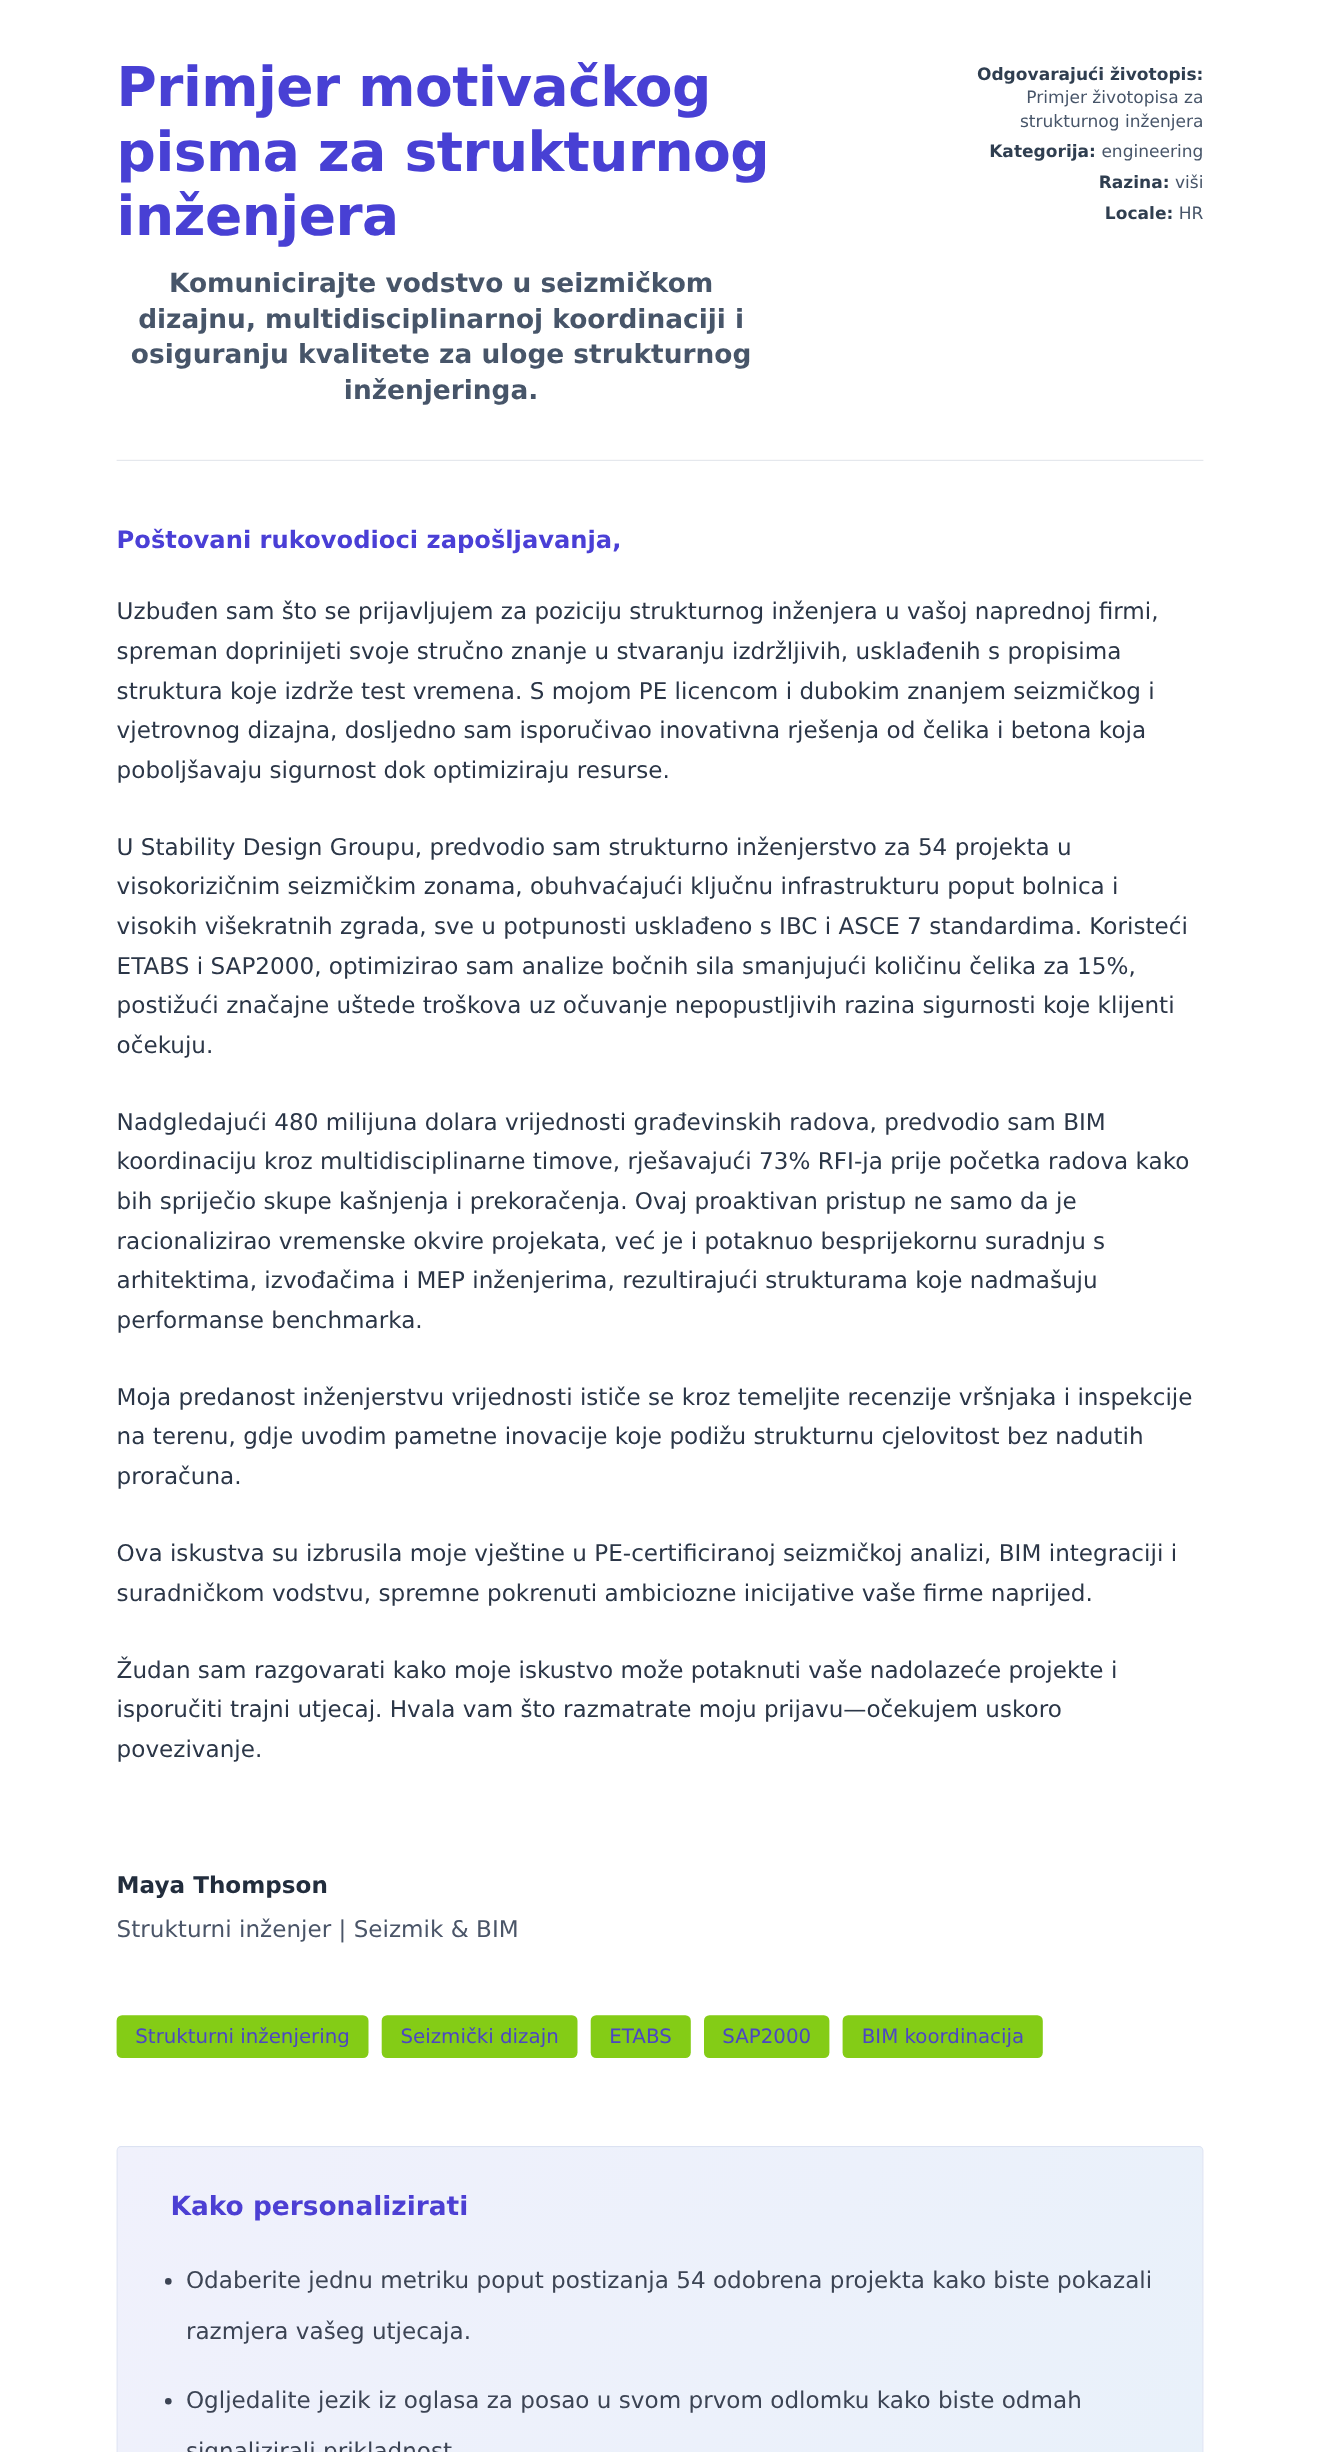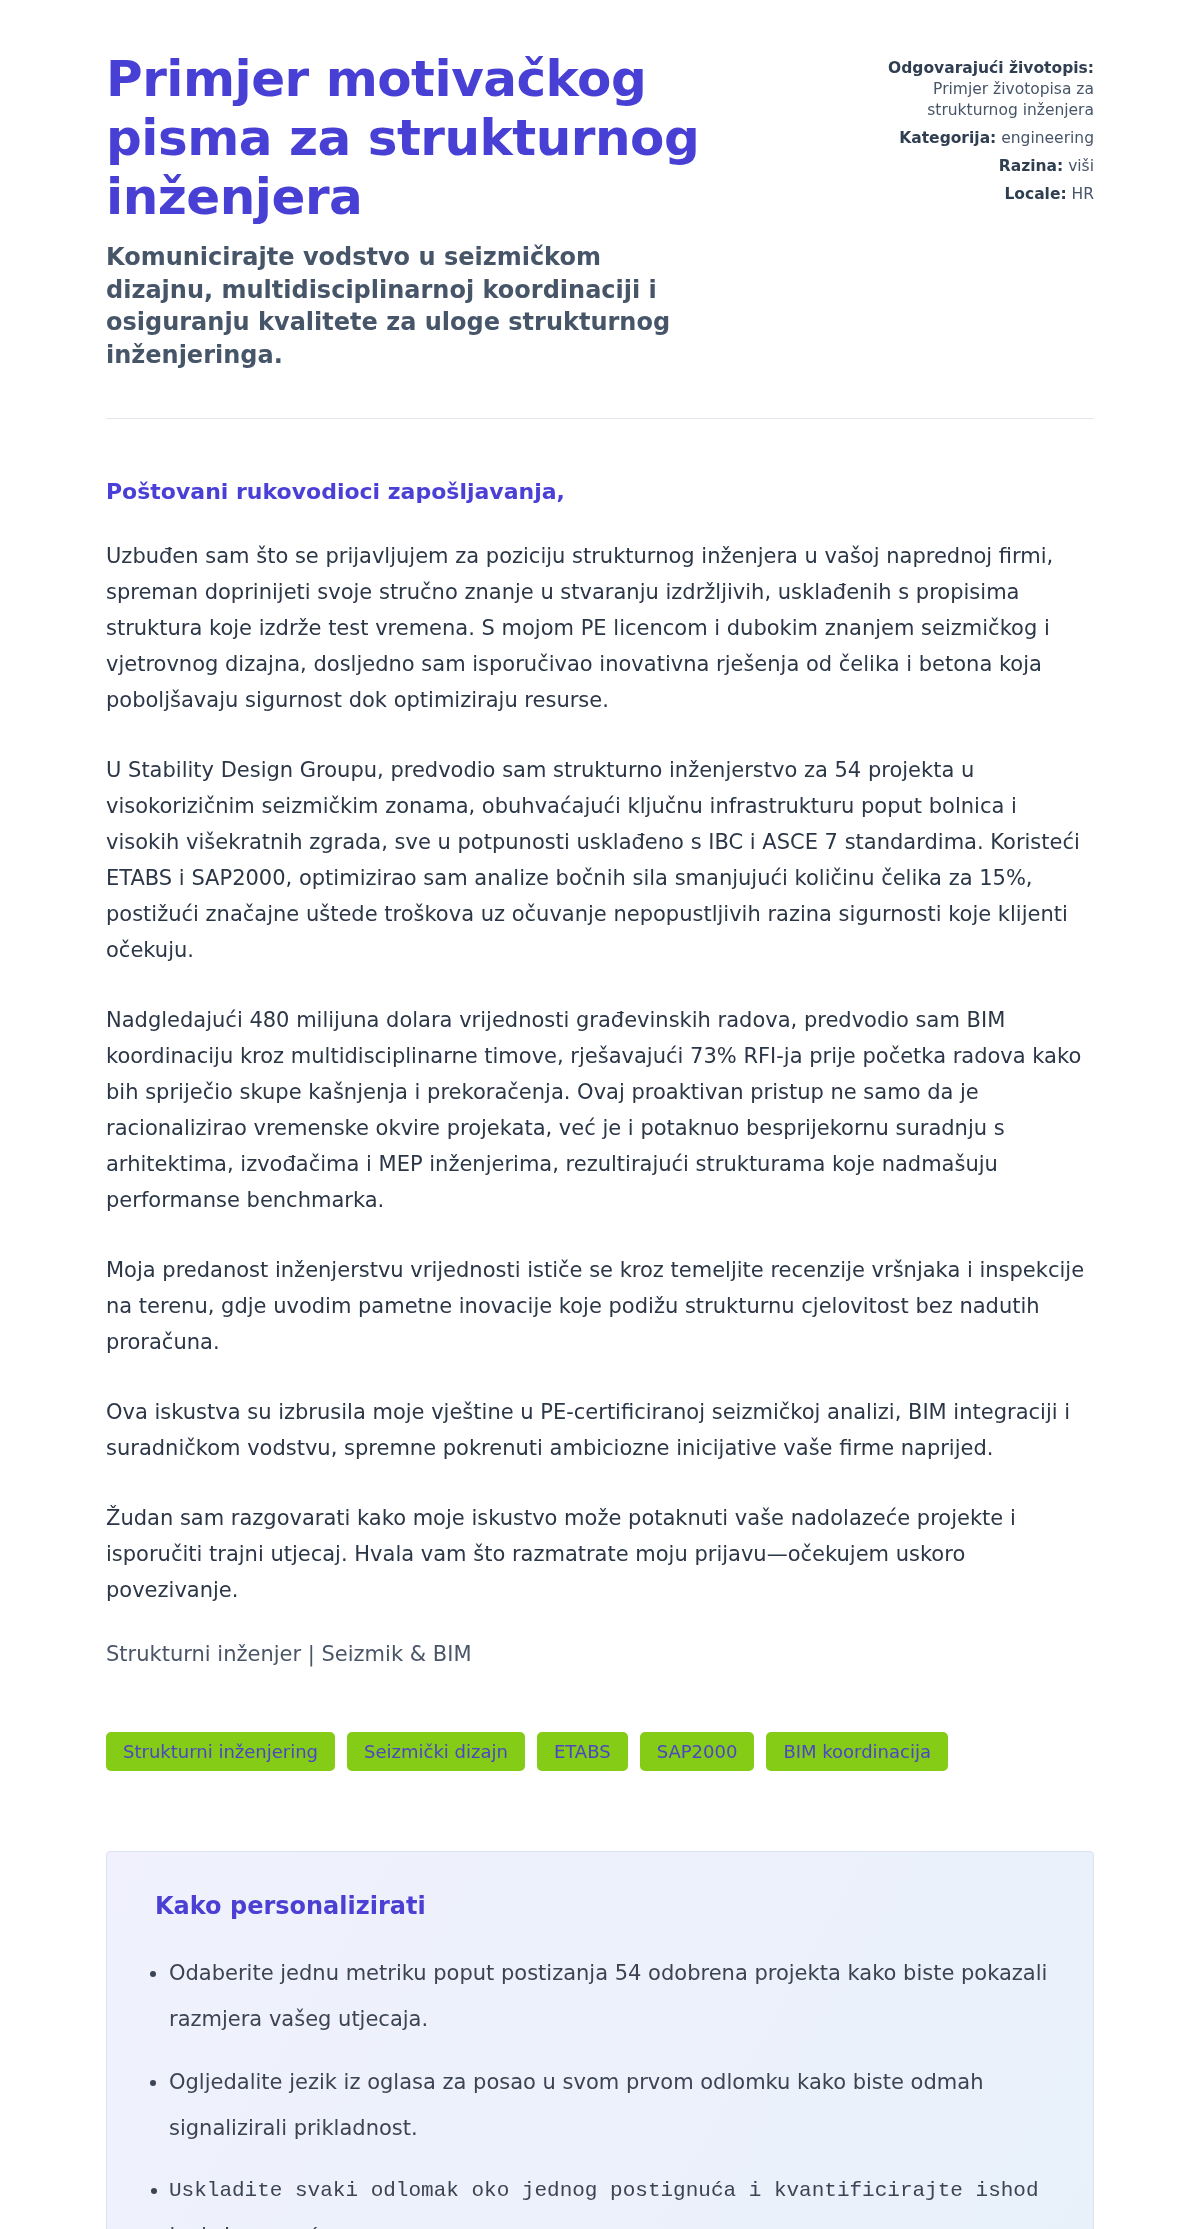--- a/index.html
+++ b/index.html
@@ -23,20 +23,21 @@
     color: #4840d4;
     letter-spacing: -0.5px;
   }
   .page-subtitle {
     margin: 0;
     font-size: 24px;
     line-height: 1.36;
     font-weight: 700;
     color: #475569;
     max-width: 590px;
+    text-align: center;
   }
   .meta { width: 232px; flex-shrink: 0; text-align: right; font-size: 15.5px; line-height: 1.35; color: #475569; padding-top: 8px; }
   .meta-item { margin-bottom: 7px; }
   .meta-item .meta-label { font-weight: 700; color: #2f3e50; }
 
   .divider { border: none; border-top: 1px solid #e3e6ec; margin: 46px 0 0 0; }
 
   
   .greeting { margin-top: 60px; font-size: 22px; font-weight: 700; color: #4a3fd6; }
   .letter p.body-para { font-size: 21px; line-height: 36px; margin: 34px 0; color: #2b3647; }
@@ -103,20 +104,21 @@
 
   <div class="letter">
     <p class="greeting">Poštovani rukovodioci zapošljavanja,</p>
     <p class="body-para">Uzbuđen sam što se prijavljujem za poziciju strukturnog inženjera u vašoj naprednoj firmi, spreman doprinijeti svoje stručno znanje u stvaranju izdržljivih, usklađenih s propisima struktura koje izdrže test vremena. S mojom PE licencom i dubokim znanjem seizmičkog i vjetrovnog dizajna, dosljedno sam isporučivao inovativna rješenja od čelika i betona koja poboljšavaju sigurnost dok optimiziraju resurse.</p>
     <p class="body-para">U Stability Design Groupu, predvodio sam strukturno inženjerstvo za 54 projekta u visokorizičnim seizmičkim zonama, obuhvaćajući ključnu infrastrukturu poput bolnica i visokih višekratnih zgrada, sve u potpunosti usklađeno s IBC i ASCE 7 standardima. Koristeći ETABS i SAP2000, optimizirao sam analize bočnih sila smanjujući količinu čelika za 15%, postižući značajne uštede troškova uz očuvanje nepopustljivih razina sigurnosti koje klijenti očekuju.</p>
     <p class="body-para">Nadgledajući 480 milijuna dolara vrijednosti građevinskih radova, predvodio sam BIM koordinaciju kroz multidisciplinarne timove, rješavajući 73% RFI-ja prije početka radova kako bih spriječio skupe kašnjenja i prekoračenja. Ovaj proaktivan pristup ne samo da je racionalizirao vremenske okvire projekata, već je i potaknuo besprijekornu suradnju s arhitektima, izvođačima i MEP inženjerima, rezultirajući strukturama koje nadmašuju performanse benchmarka.</p>
     <p class="body-para">Moja predanost inženjerstvu vrijednosti ističe se kroz temeljite recenzije vršnjaka i inspekcije na terenu, gdje uvodim pametne inovacije koje podižu strukturnu cjelovitost bez nadutih proračuna.</p>
     <p class="body-para">Ova iskustva su izbrusila moje vještine u PE-certificiranoj seizmičkoj analizi, BIM integraciji i suradničkom vodstvu, spremne pokrenuti ambiciozne inicijative vaše firme naprijed.</p>
     <p class="body-para">Žudan sam razgovarati kako moje iskustvo može potaknuti vaše nadolazeće projekte i isporučiti trajni utjecaj. Hvala vam što razmatrate moju prijavu—očekujem uskoro povezivanje.</p>
 
+    <div class="sig-name">Maya Thompson</div>
     <div class="sig-role">Strukturni inženjer | Seizmik &amp; BIM</div>
   </div>
 
   <div class="tags">
     <span class="tag">Strukturni inženjering</span>
     <span class="tag">Seizmički dizajn</span>
     <span class="tag">ETABS</span>
     <span class="tag">SAP2000</span>
     <span class="tag">BIM koordinacija</span>
   </div>

